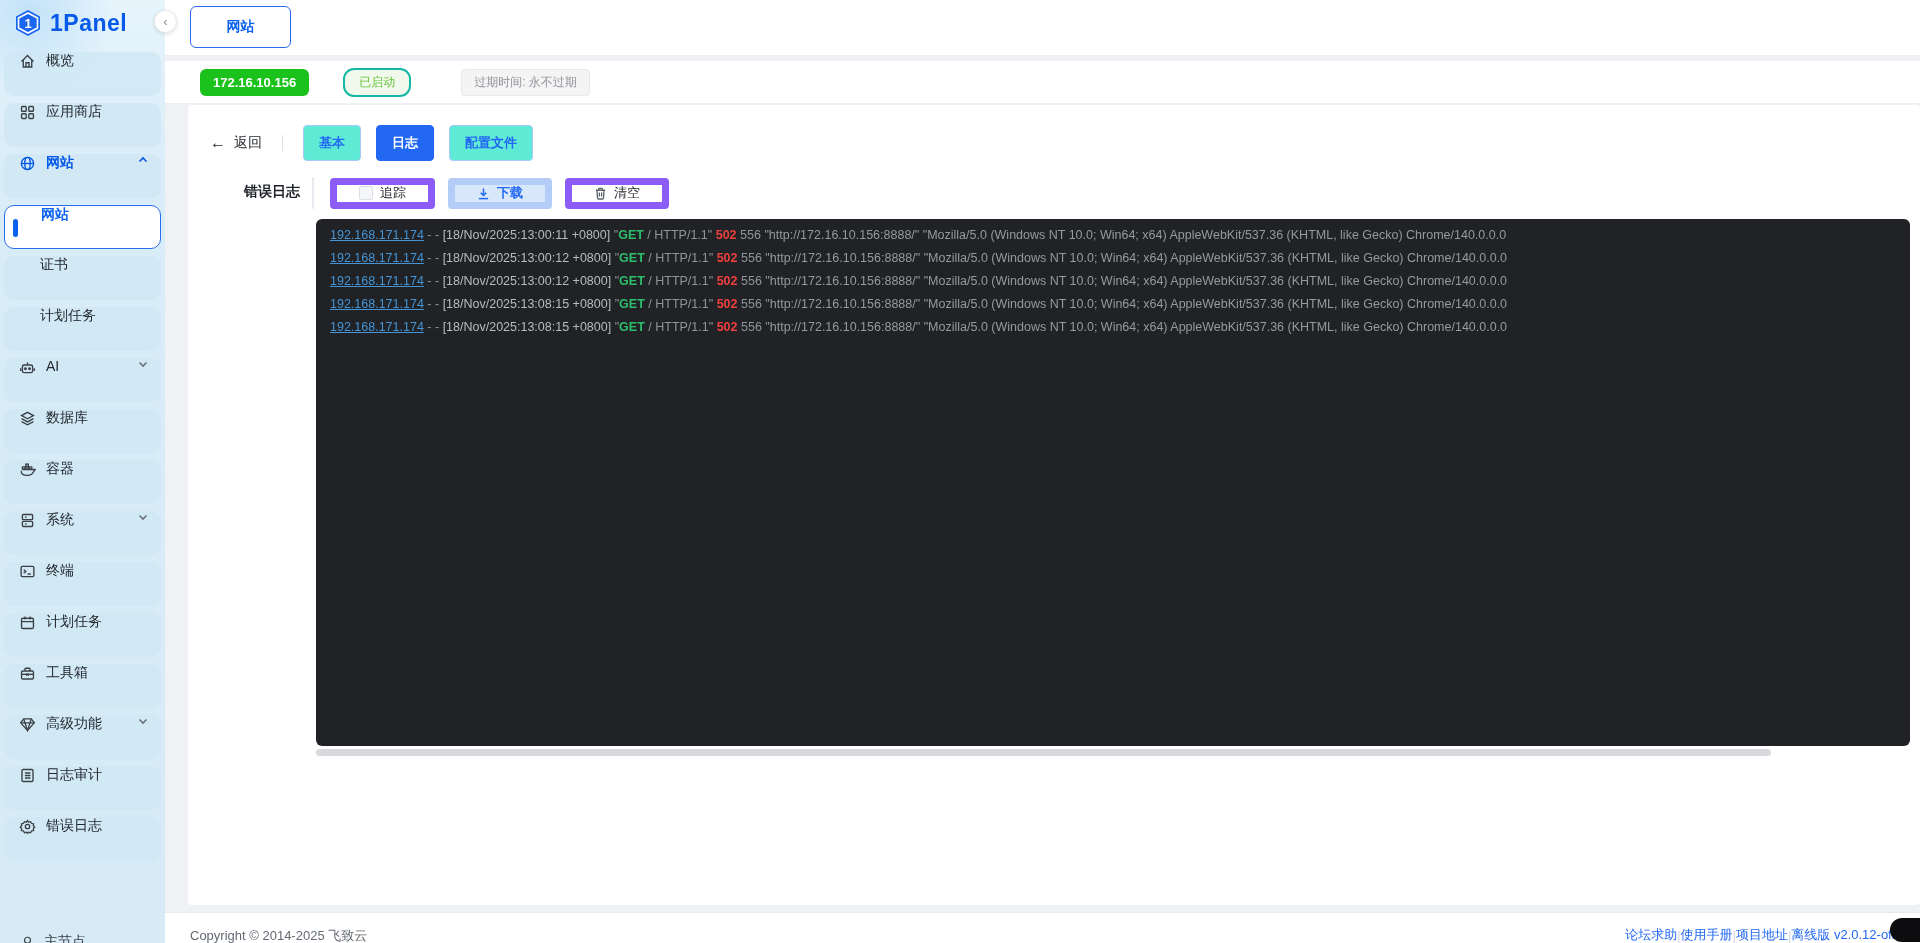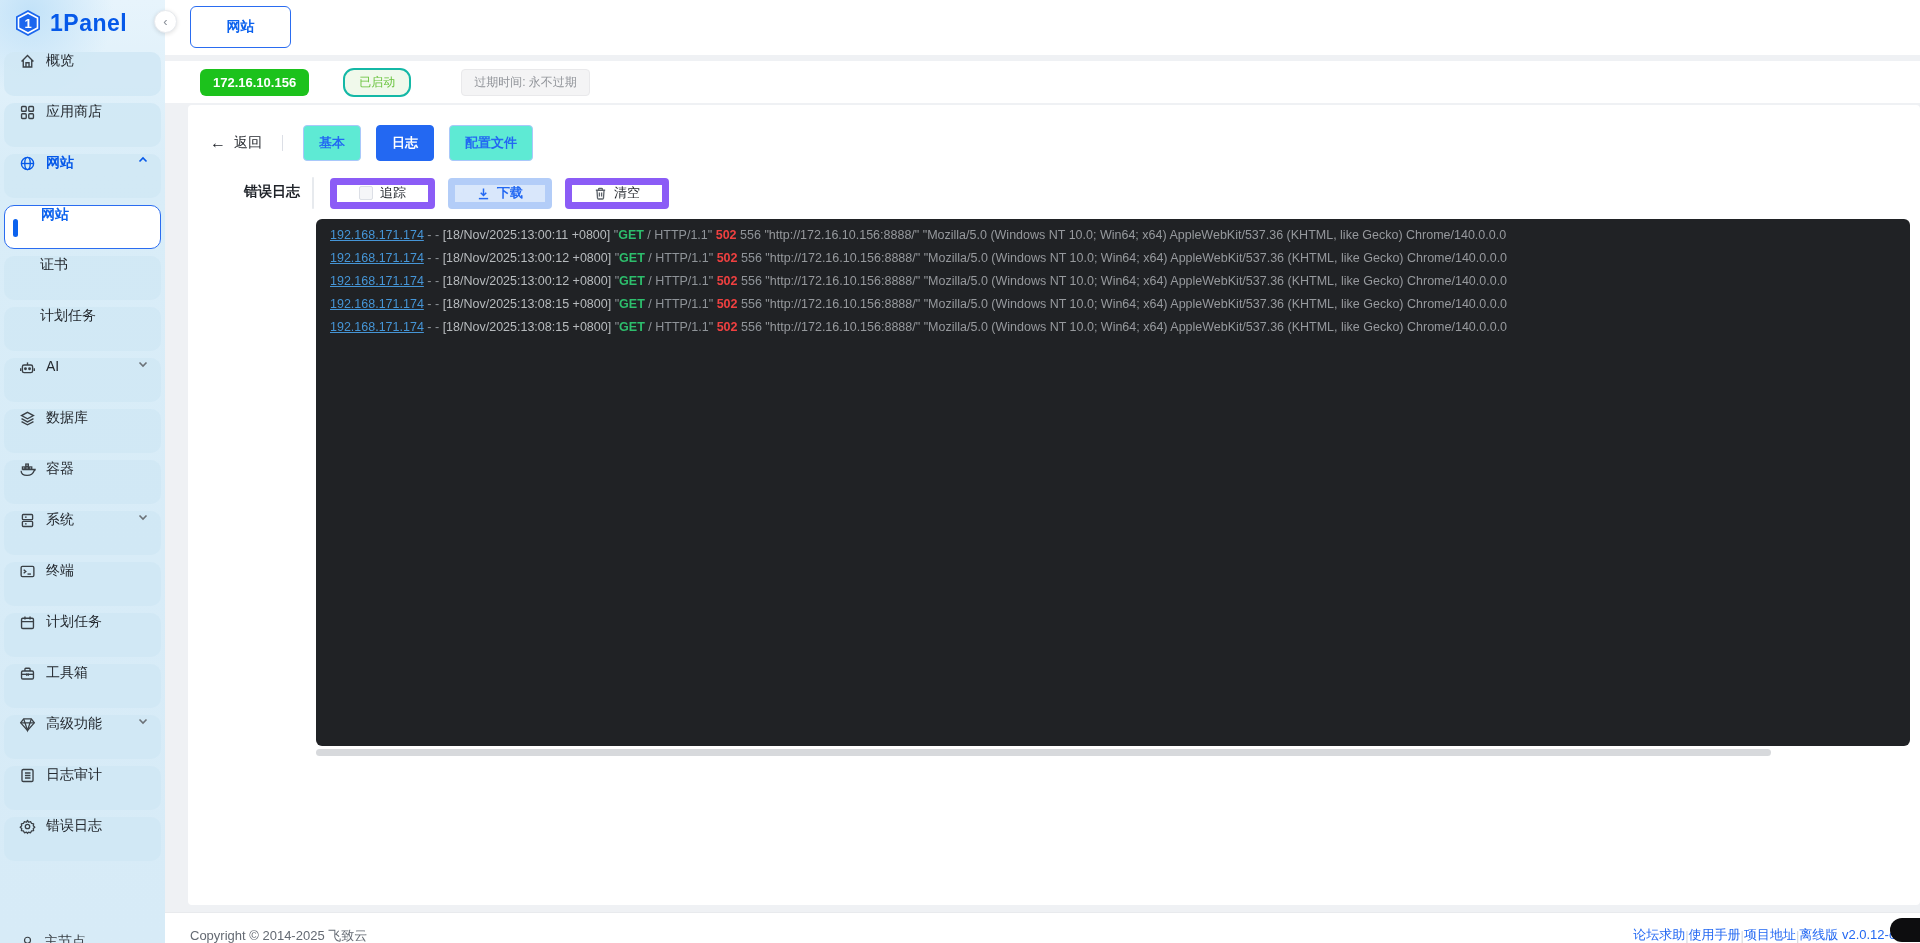--- a/index.html
+++ b/index.html
@@ -86,21 +86,21 @@
   .lg-dim { color:#8f9499; }
   .lg-method { color:#2dbe6c; font-weight:700; }
   .lg-status { color:#ef4040; font-weight:700; }
   .lg-str { color:#96999d; }
   .hscroll { margin-left:106px; margin-top:3px; height:7px; }
   .hscroll .thumb { width:92%; height:7px; border-radius:4px; background:#d7d9dc; cursor:pointer; }
 
   
   .footer { position:absolute; left:165px; right:0; bottom:0; height:31px; background:#fff;
     border-top:1px solid #e8eaed; display:flex; justify-content:space-between;
-    padding:14px 14px 0 25px; font-size:13px; color:#646a73; overflow:hidden; }
+    padding:14px 22px 0 25px; font-size:13px; color:#646a73; overflow:hidden; }
   .footer-links { display:flex; align-items:center; }
   .footer-links a { color:#2368f2; text-decoration:none; cursor:pointer; white-space:nowrap; }
   .flink-sep { color:#d4d7dc; }
   .corner-pill { position:absolute; right:0; bottom:1px; width:30px; height:24px;
     background:#0d0d0f; border-radius:12px 0 0 12px; cursor:pointer; z-index:6; }
 
   svg { display:block; }
 </style>
 </head>
 <body>

